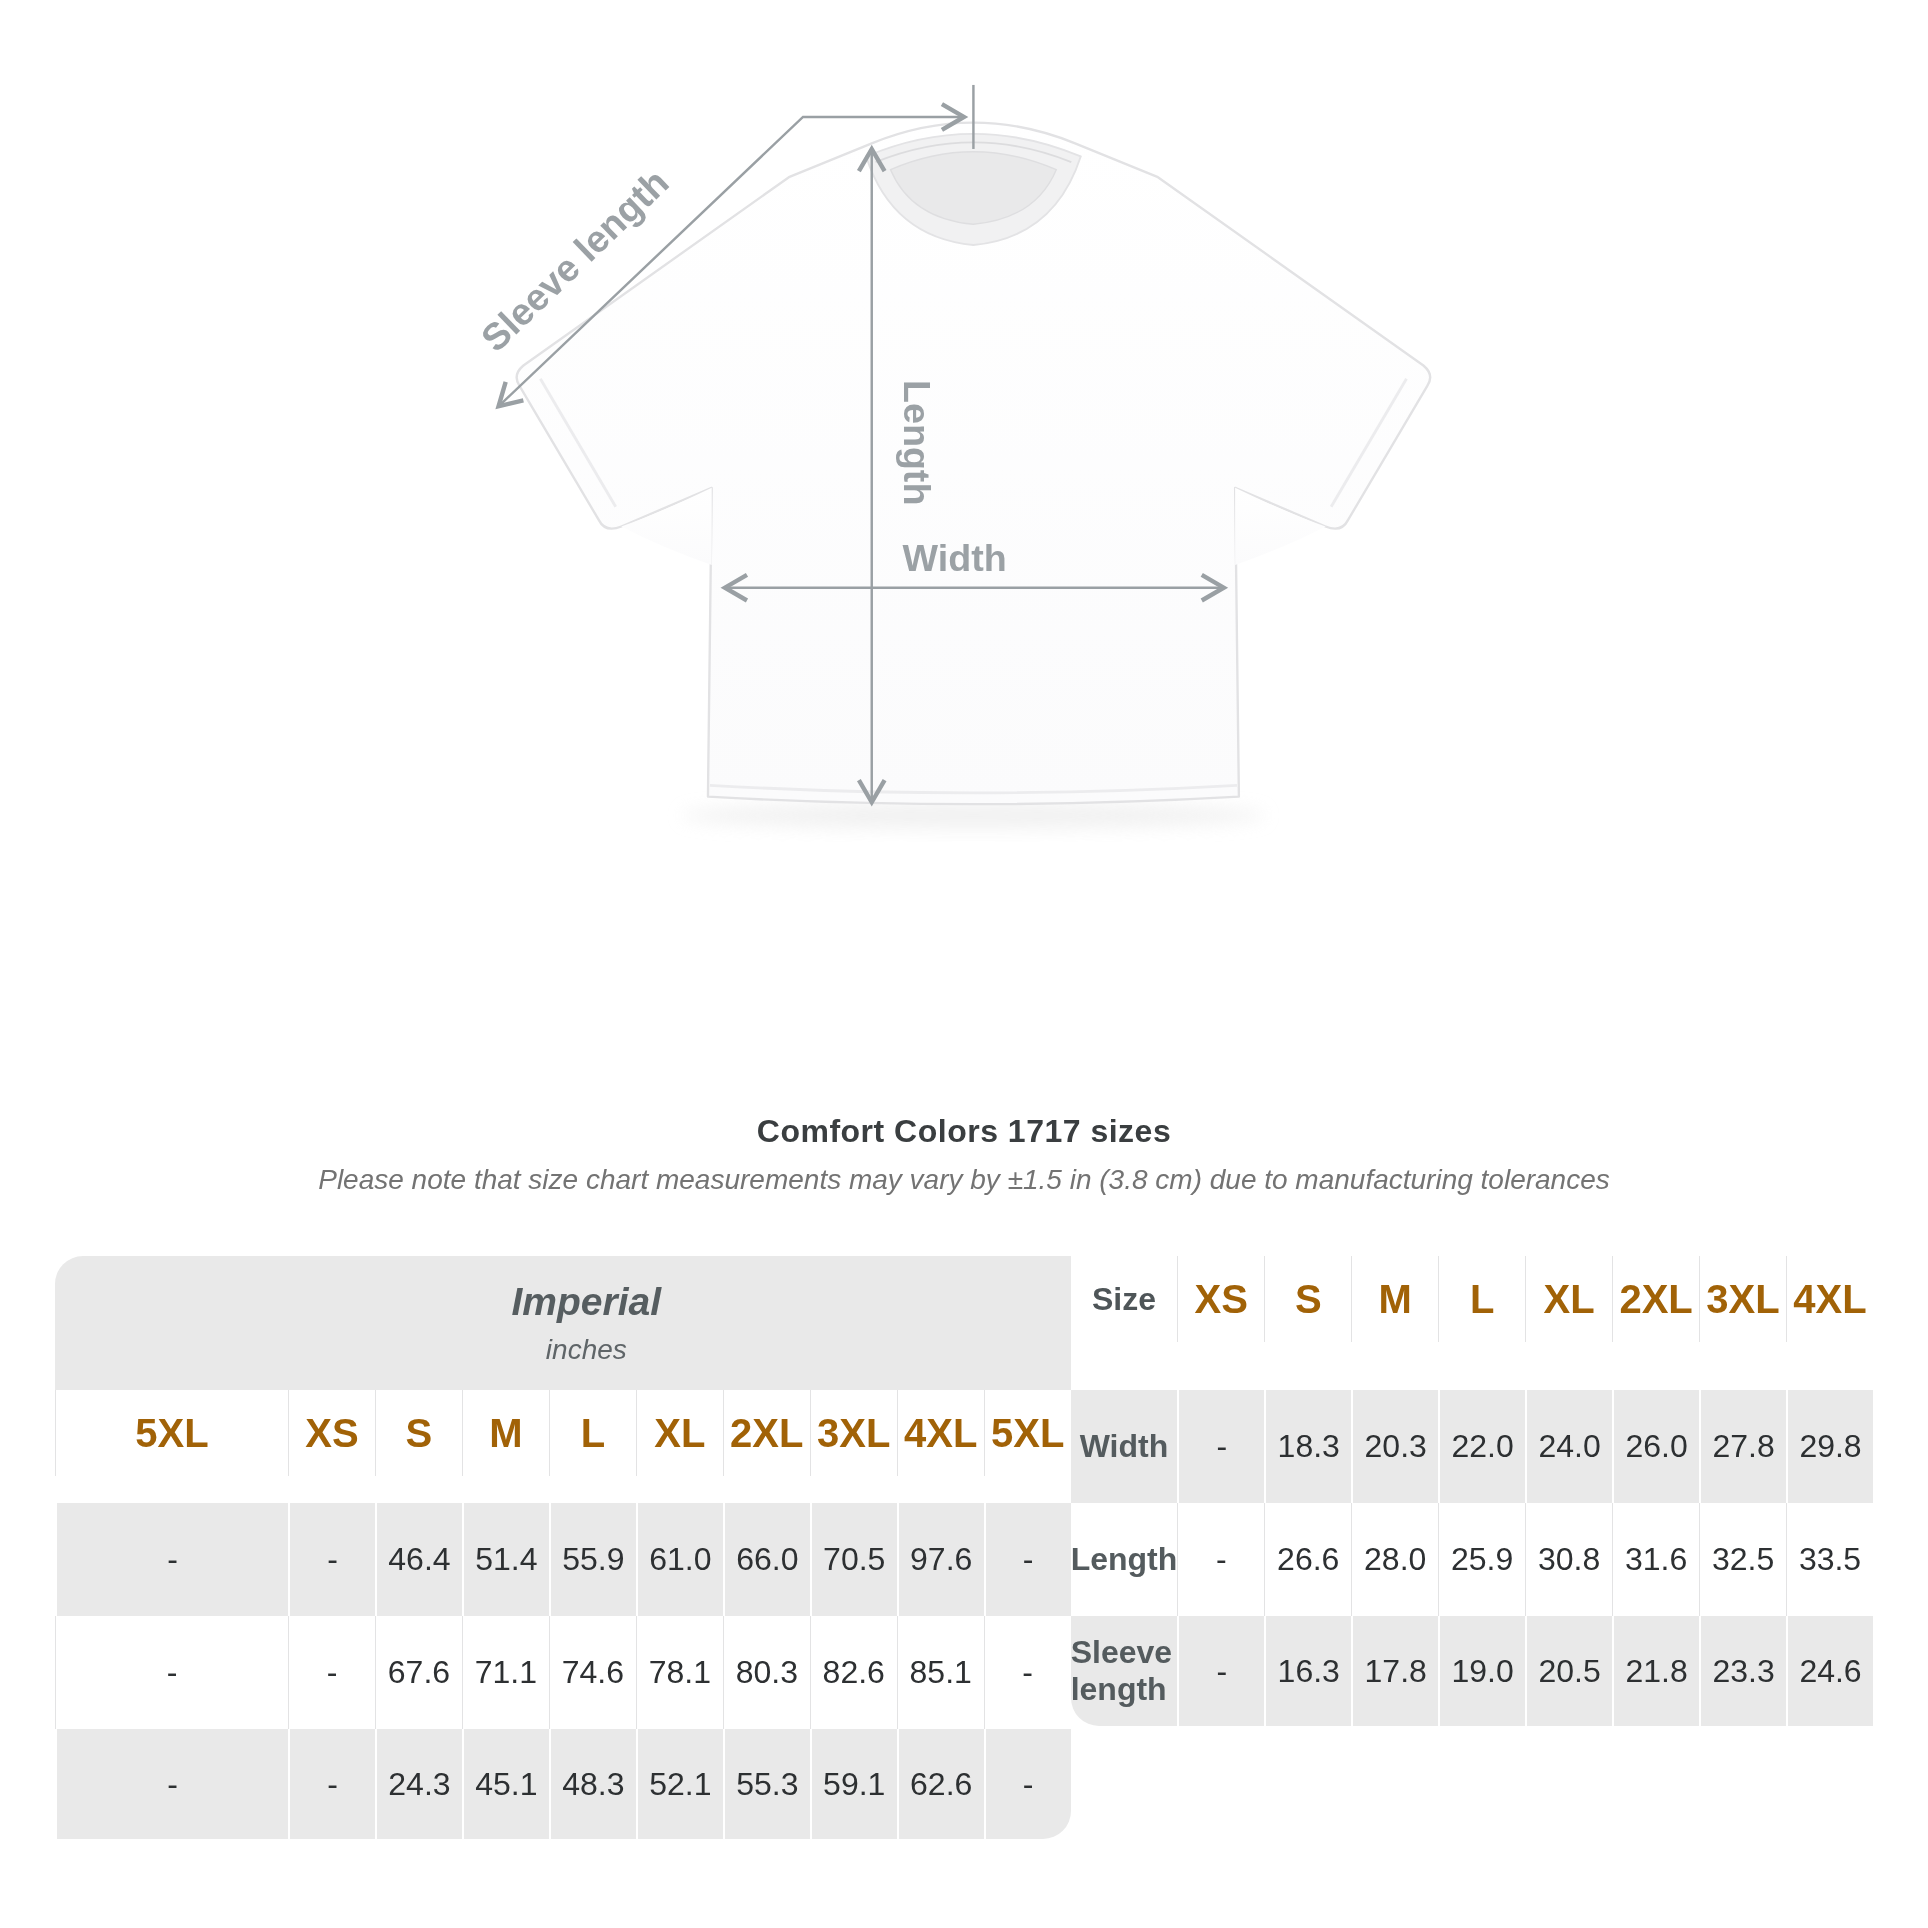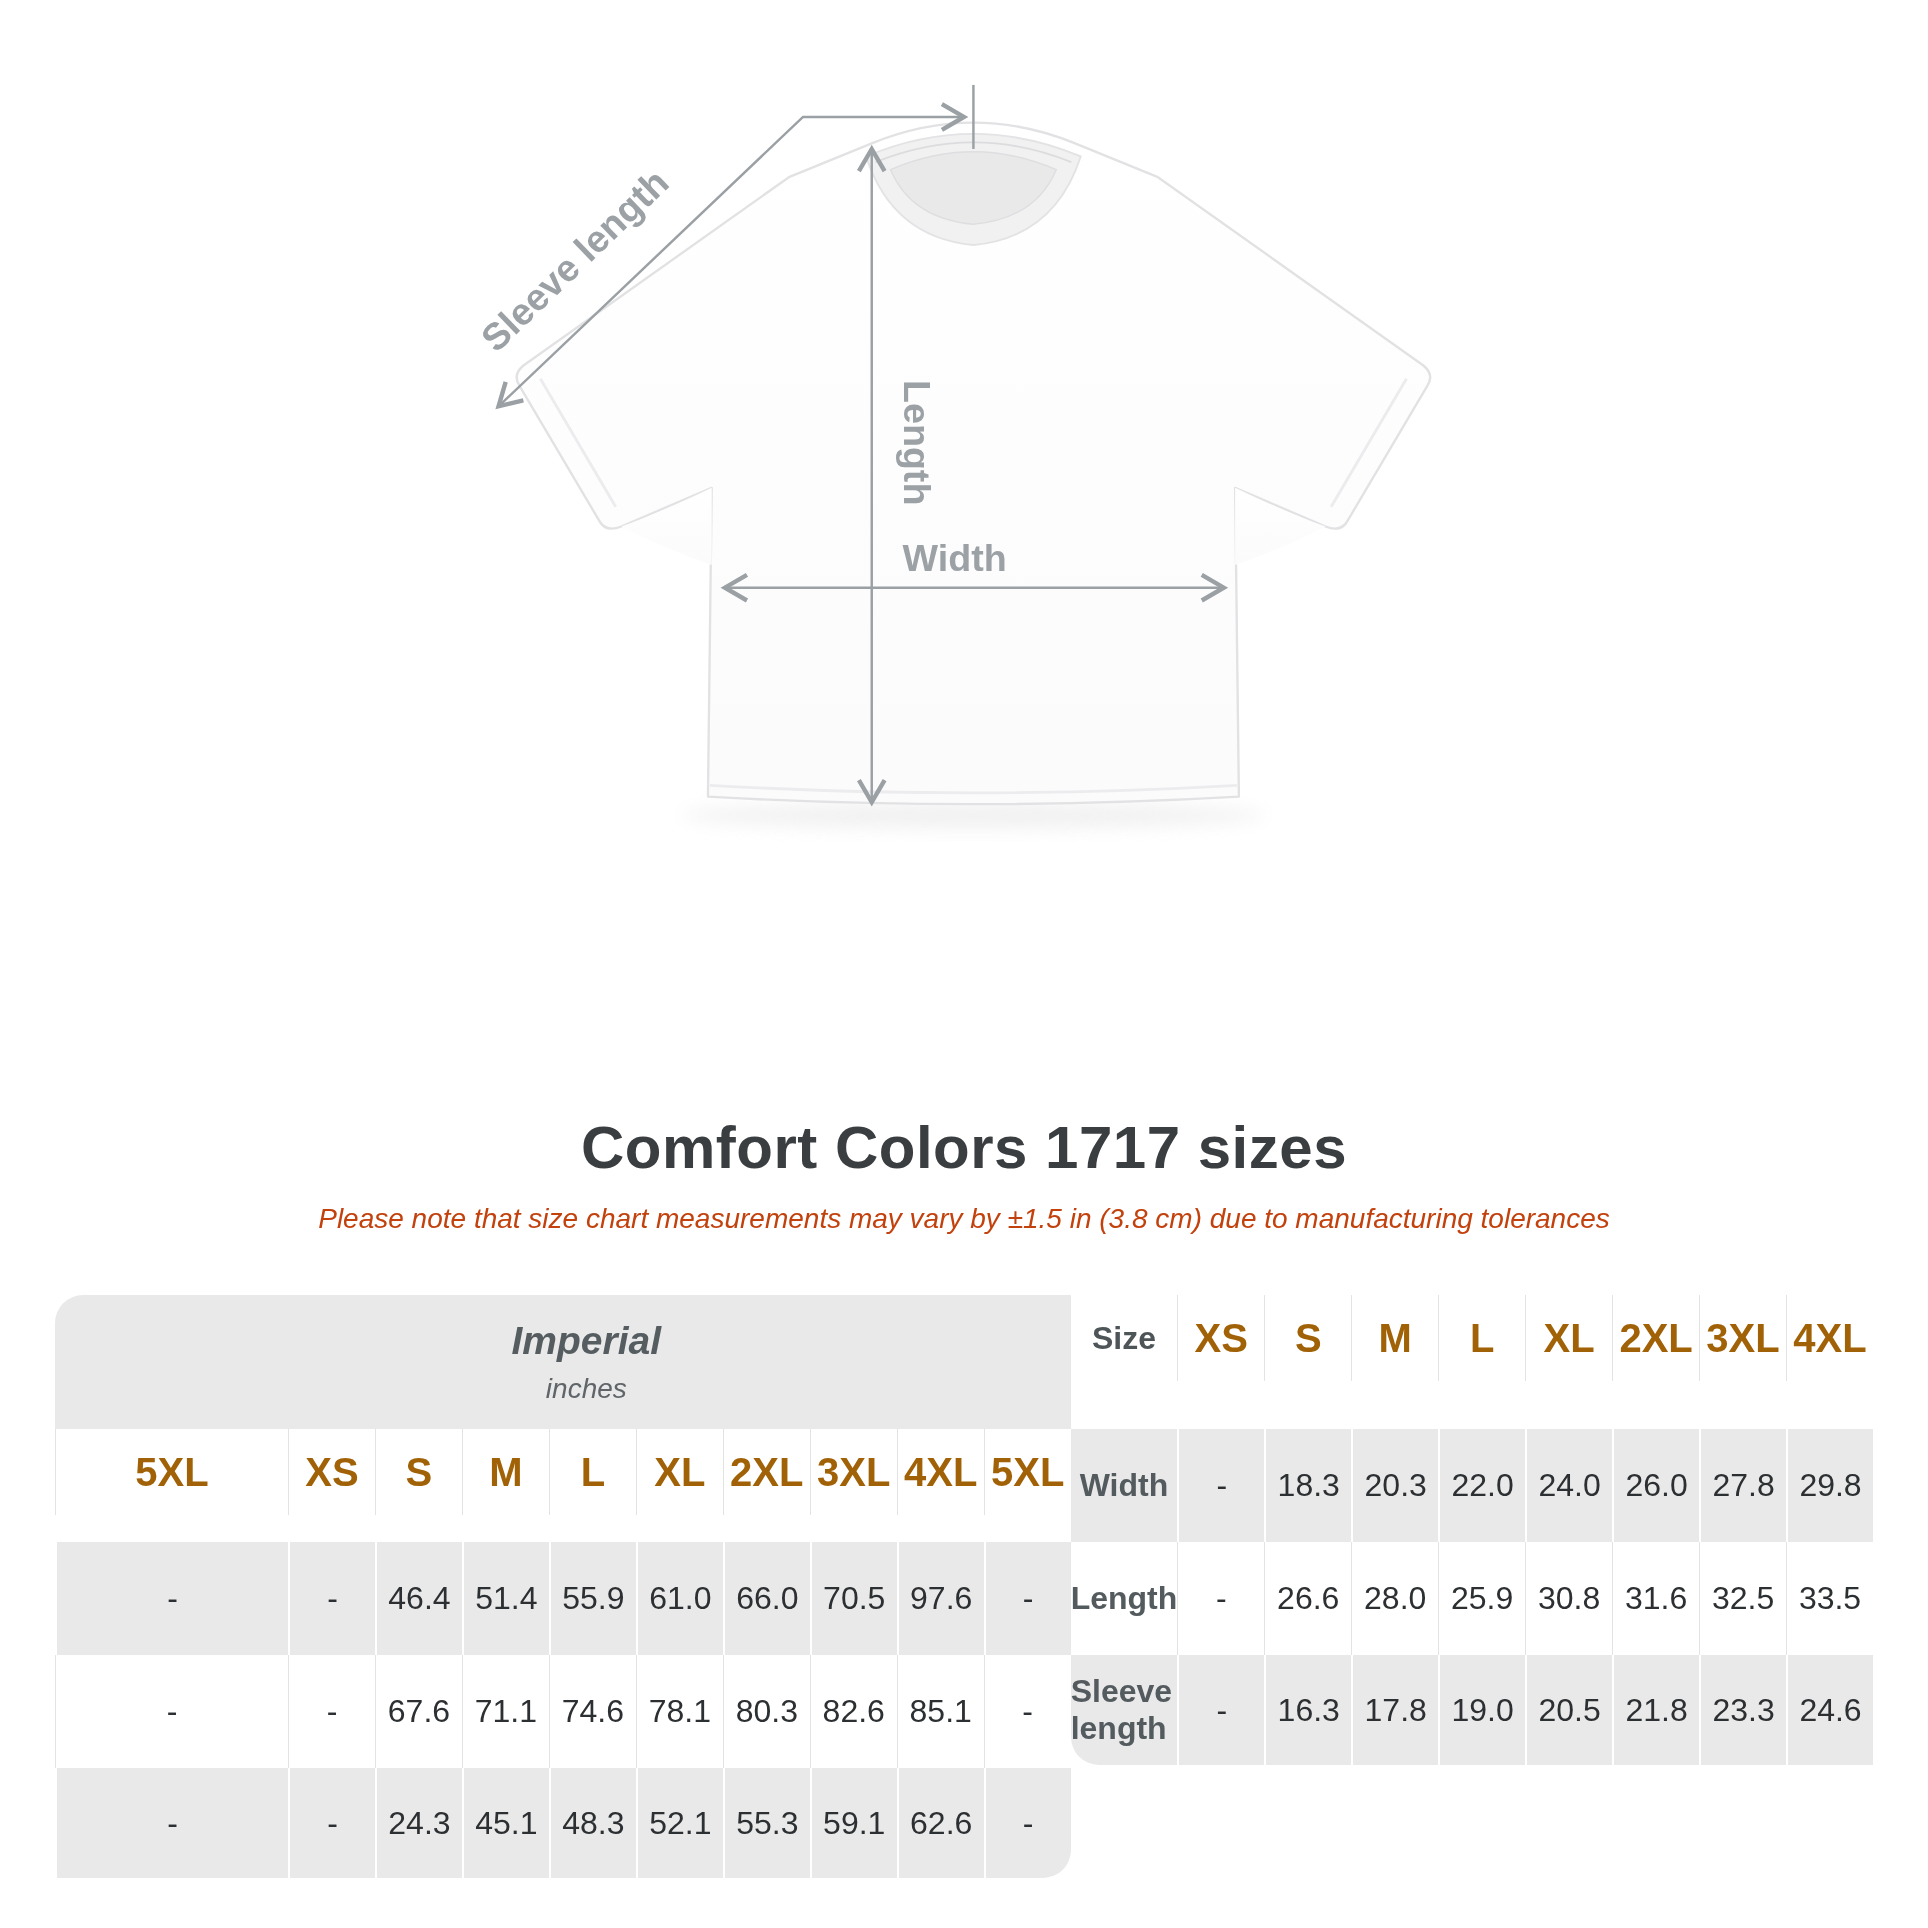--- a/index.html
+++ b/index.html
@@ -7,22 +7,22 @@
     width:1928px;height:1928px;overflow:hidden;
     font-family:"Liberation Sans","DejaVu Sans",sans-serif;
     -webkit-font-smoothing:antialiased;
   }
   
   .hero{position:relative;width:1928px;height:1100px;}
   .hero svg{position:absolute;left:0;top:0;}
 
   
   .title-wrap{text-align:center;margin-top:13px;}
-  .page-title{font-size:60px;font-weight:bold;color:#3a3e40;letter-spacing:0.5px;}
-  .page-subtitle{margin-top:21px;font-size:28px;font-style:italic;color:#c2410c;}
+  .page-title{font-size:32px;font-weight:bold;color:#3a3e40;letter-spacing:0.5px;}
+  .page-subtitle{margin-top:14px;font-size:28px;font-style:italic;color:#737373;}
 
   
   .size-table{
     margin:60px 55px 0 55px;
     display:grid;
     grid-template-columns:233px repeat(18,1fr);
   }
   .c{display:flex;align-items:center;justify-content:center;box-sizing:border-box;}
   .col-c{flex-direction:column;padding-left:47px;}
   .gray{background:#e9e9e9;}

